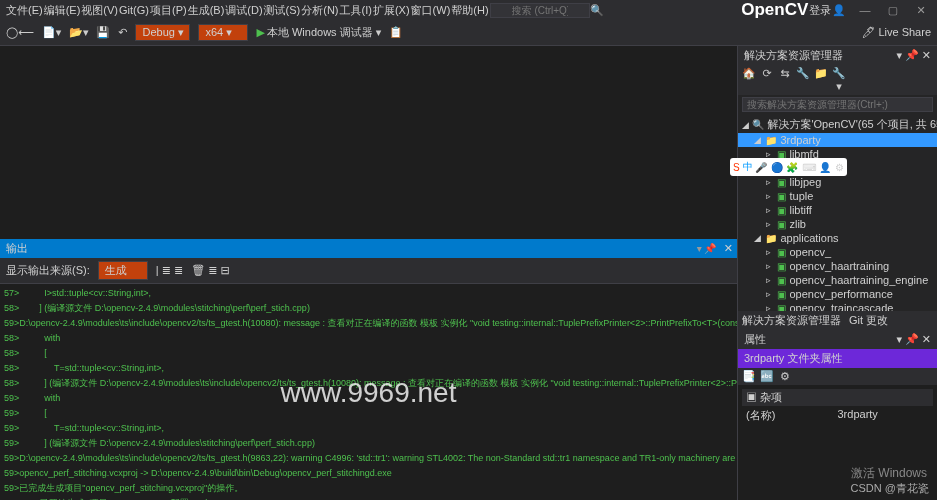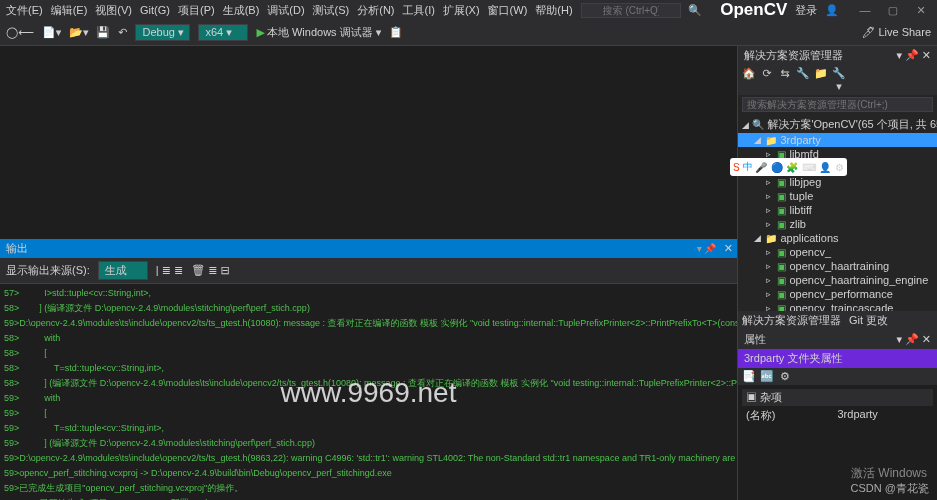--- a/index.html
+++ b/index.html
@@ -1,25 +1,25 @@
 <!DOCTYPE html>
 <html><head>
 <meta charset="utf-8">
 <style>
 *{margin:0;padding:0;box-sizing:border-box;font-family:"Microsoft YaHei",Segoe UI,sans-serif;font-size:11px;color:#d0d0d0}
 body{background:#2d2d30;width:937px;height:500px;overflow:hidden;position:relative}
-.menubar{display:flex;align-items:center;height:20px;background:#2d2d30;padding:0 6px;gap:8px}
+.menubar{display:flex;align-items:center;height:20px;background:#2d2d30;padding:0 6px;gap:1px}
 .menu-item{font-size:11px;cursor:pointer}
 .menu-name{color:#888;font-size:17px;margin-left:auto}
 .search-box{background:#333337;border:1px solid #3f3f46;padding:1px 21px;width:100px;font-size:10px;color:#999}
 .win-ctrl{display:flex;gap:8px;margin-left:8px}
 .win-btn{width:20px;text-align:center;color:#999}
 .toolbar{display:flex;align-items:center;height:26px;background:#2d2d30;padding:0 6px;gap:8px;border-bottom:1px solid #3f3f46}
 .tb-btn{font-size:11px;color:#ccc}
-.dropdown{background:#0f766e;border:1px solid #3f3f46;padding:1px 6px;font-size:11px;min-width:50px;display:inline-block}
+.dropdown{background:#c2410c;border:1px solid #3f3f46;padding:1px 6px;font-size:11px;min-width:50px;display:inline-block}
 .play{color:#4ec04e;margin-right:2px}
 .main{display:flex;height:454px}
 .editor-area{flex:1;display:flex;flex-direction:column;min-width:0}
 .empty-editor{flex:1;background:#1e1e1e}
 .output-header{background:#007acc;color:#fff;padding:2px 6px;display:flex;align-items:center;font-size:11px;position:relative}
 .output-header .close{position:absolute;right:4px}
 .output-toolbar{background:#2d2d30;padding:3px 6px;display:flex;align-items:center;gap:8px;font-size:11px;border-bottom:1px solid #3f3f46}
 .output-content{background:#1e1e1e;height:216px;overflow:hidden;padding:2px 4px;font-family:Consolas,monospace;font-size:9px;line-height:15px;position:relative}
 .output-content pre{color:#4ec04e;white-space:pre;font-size:9px}
 .watermark{position:absolute;left:50%;top:50%;transform:translate(-50%,-50%);font-size:28px;color:#f0f0f0;opacity:0.85;pointer-events:none;z-index:10}

